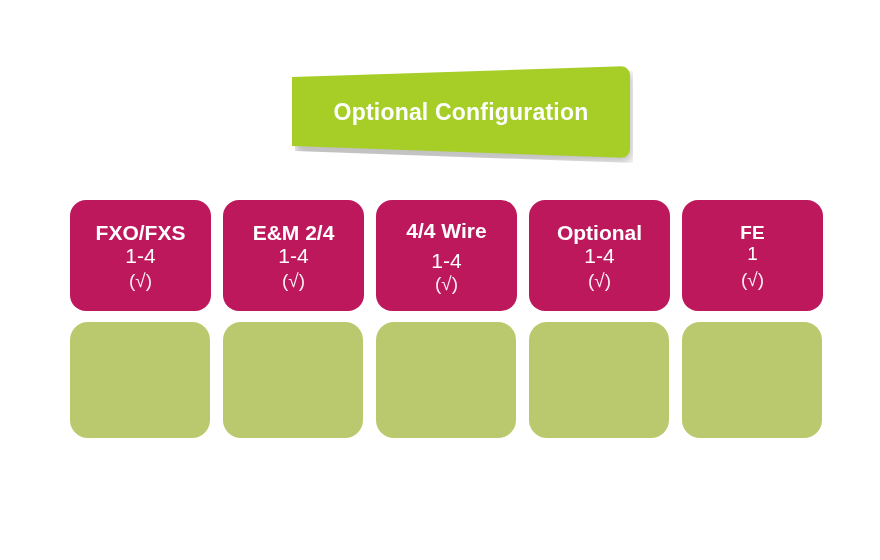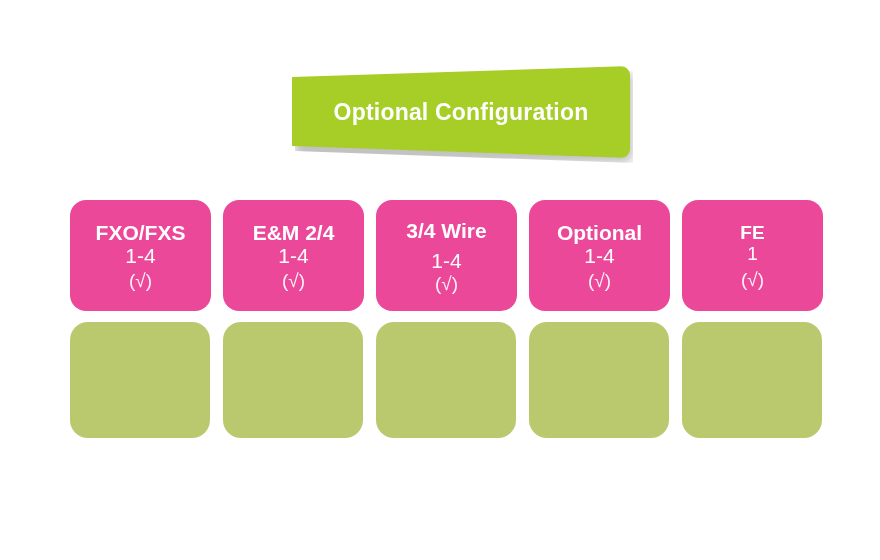--- a/index.html
+++ b/index.html
@@ -86,21 +86,21 @@
     display: flex;
     flex-direction: column;
     align-items: center;
     justify-content: center;
   }
 
   .card-top {
     width: 141px;
     height: 111px;
     margin-right: 12px;
-    background: #ec4899;
+    background: #be185d;
     color: #ffffff;
     padding-top: 4px;
   }
   .card-top:last-child { margin-right: 0; text-align: right; }
 
   .card-bottom {
     width: 140px;
     height: 116px;
     margin-right: 13px;
     background: #bac96e;
@@ -154,21 +154,21 @@
       <div class="card-check">(√)</div>
     </div>
 
     <div class="card card-top card-2">
       <div class="card-label">E&amp;M 2/4</div>
       <div class="card-count">1-4</div>
       <div class="card-check">(√)</div>
     </div>
 
     <div class="card card-top card-3">
-      <div class="card-label">3/4 Wire</div>
+      <div class="card-label">4/4 Wire</div>
       <div class="card-count">1-4</div>
       <div class="card-check">(√)</div>
     </div>
 
     <div class="card card-top card-4">
       <div class="card-label">Optional</div>
       <div class="card-count">1-4</div>
       <div class="card-check">(√)</div>
     </div>
 

